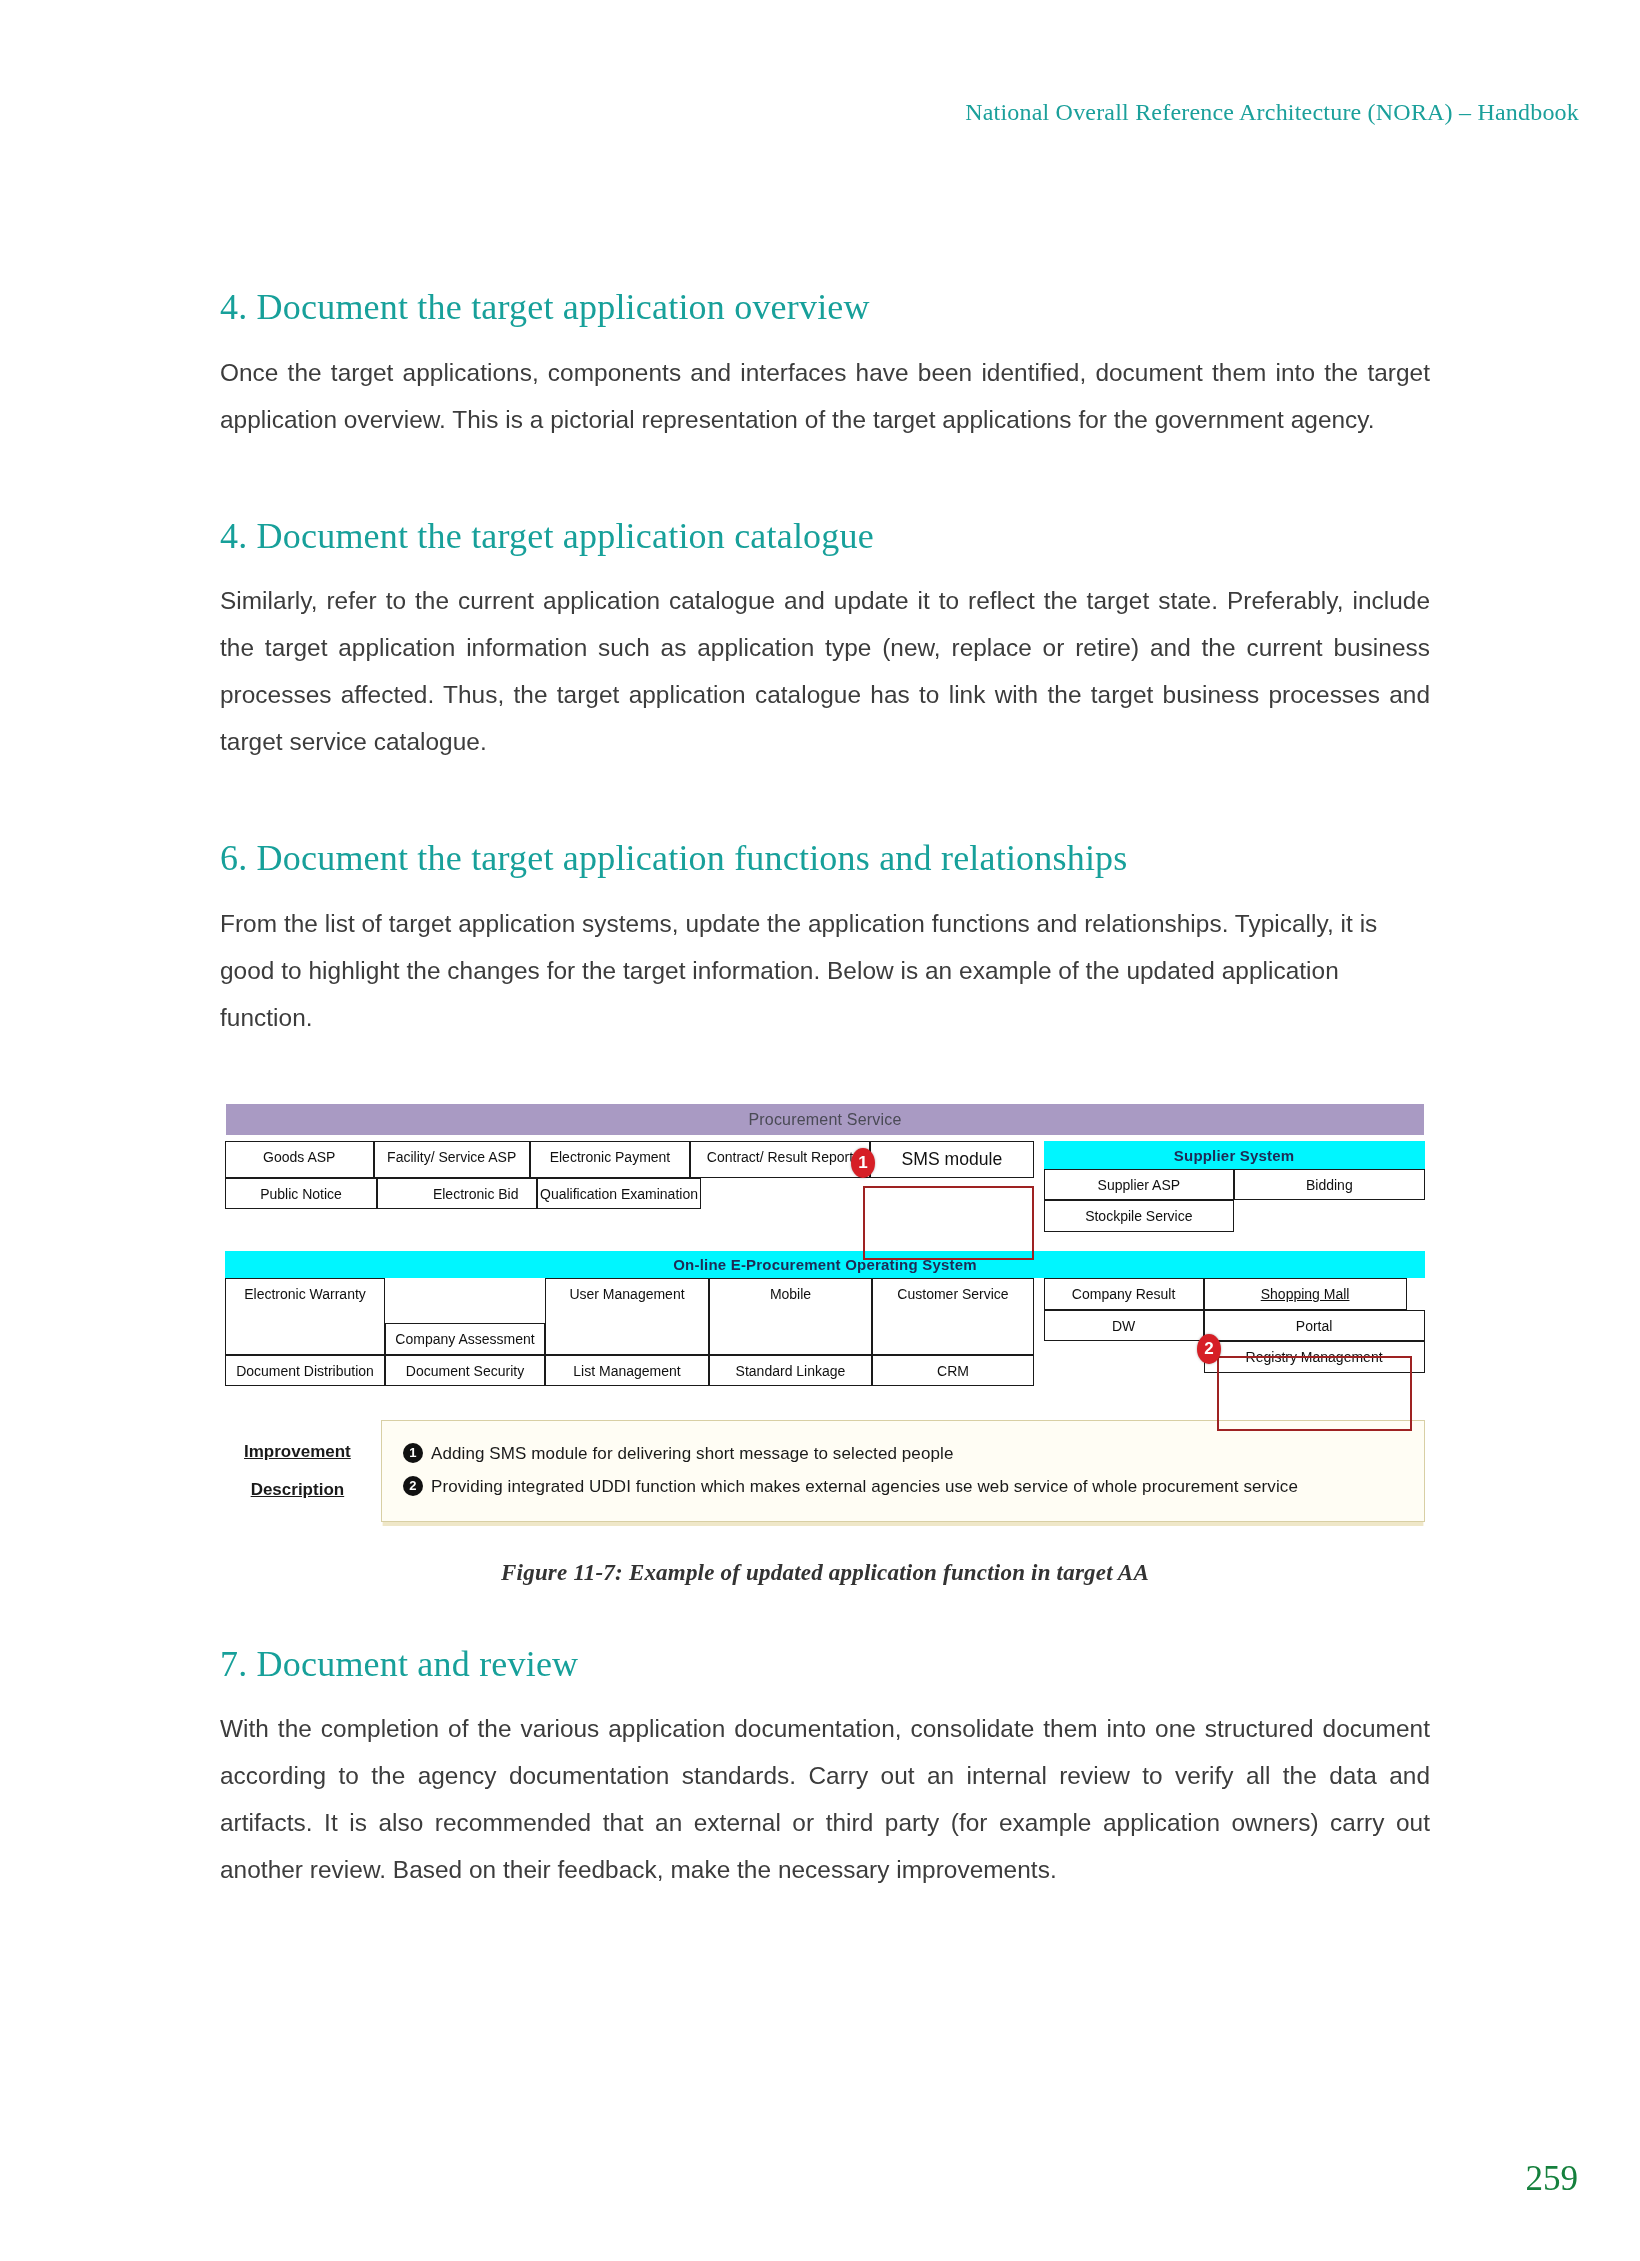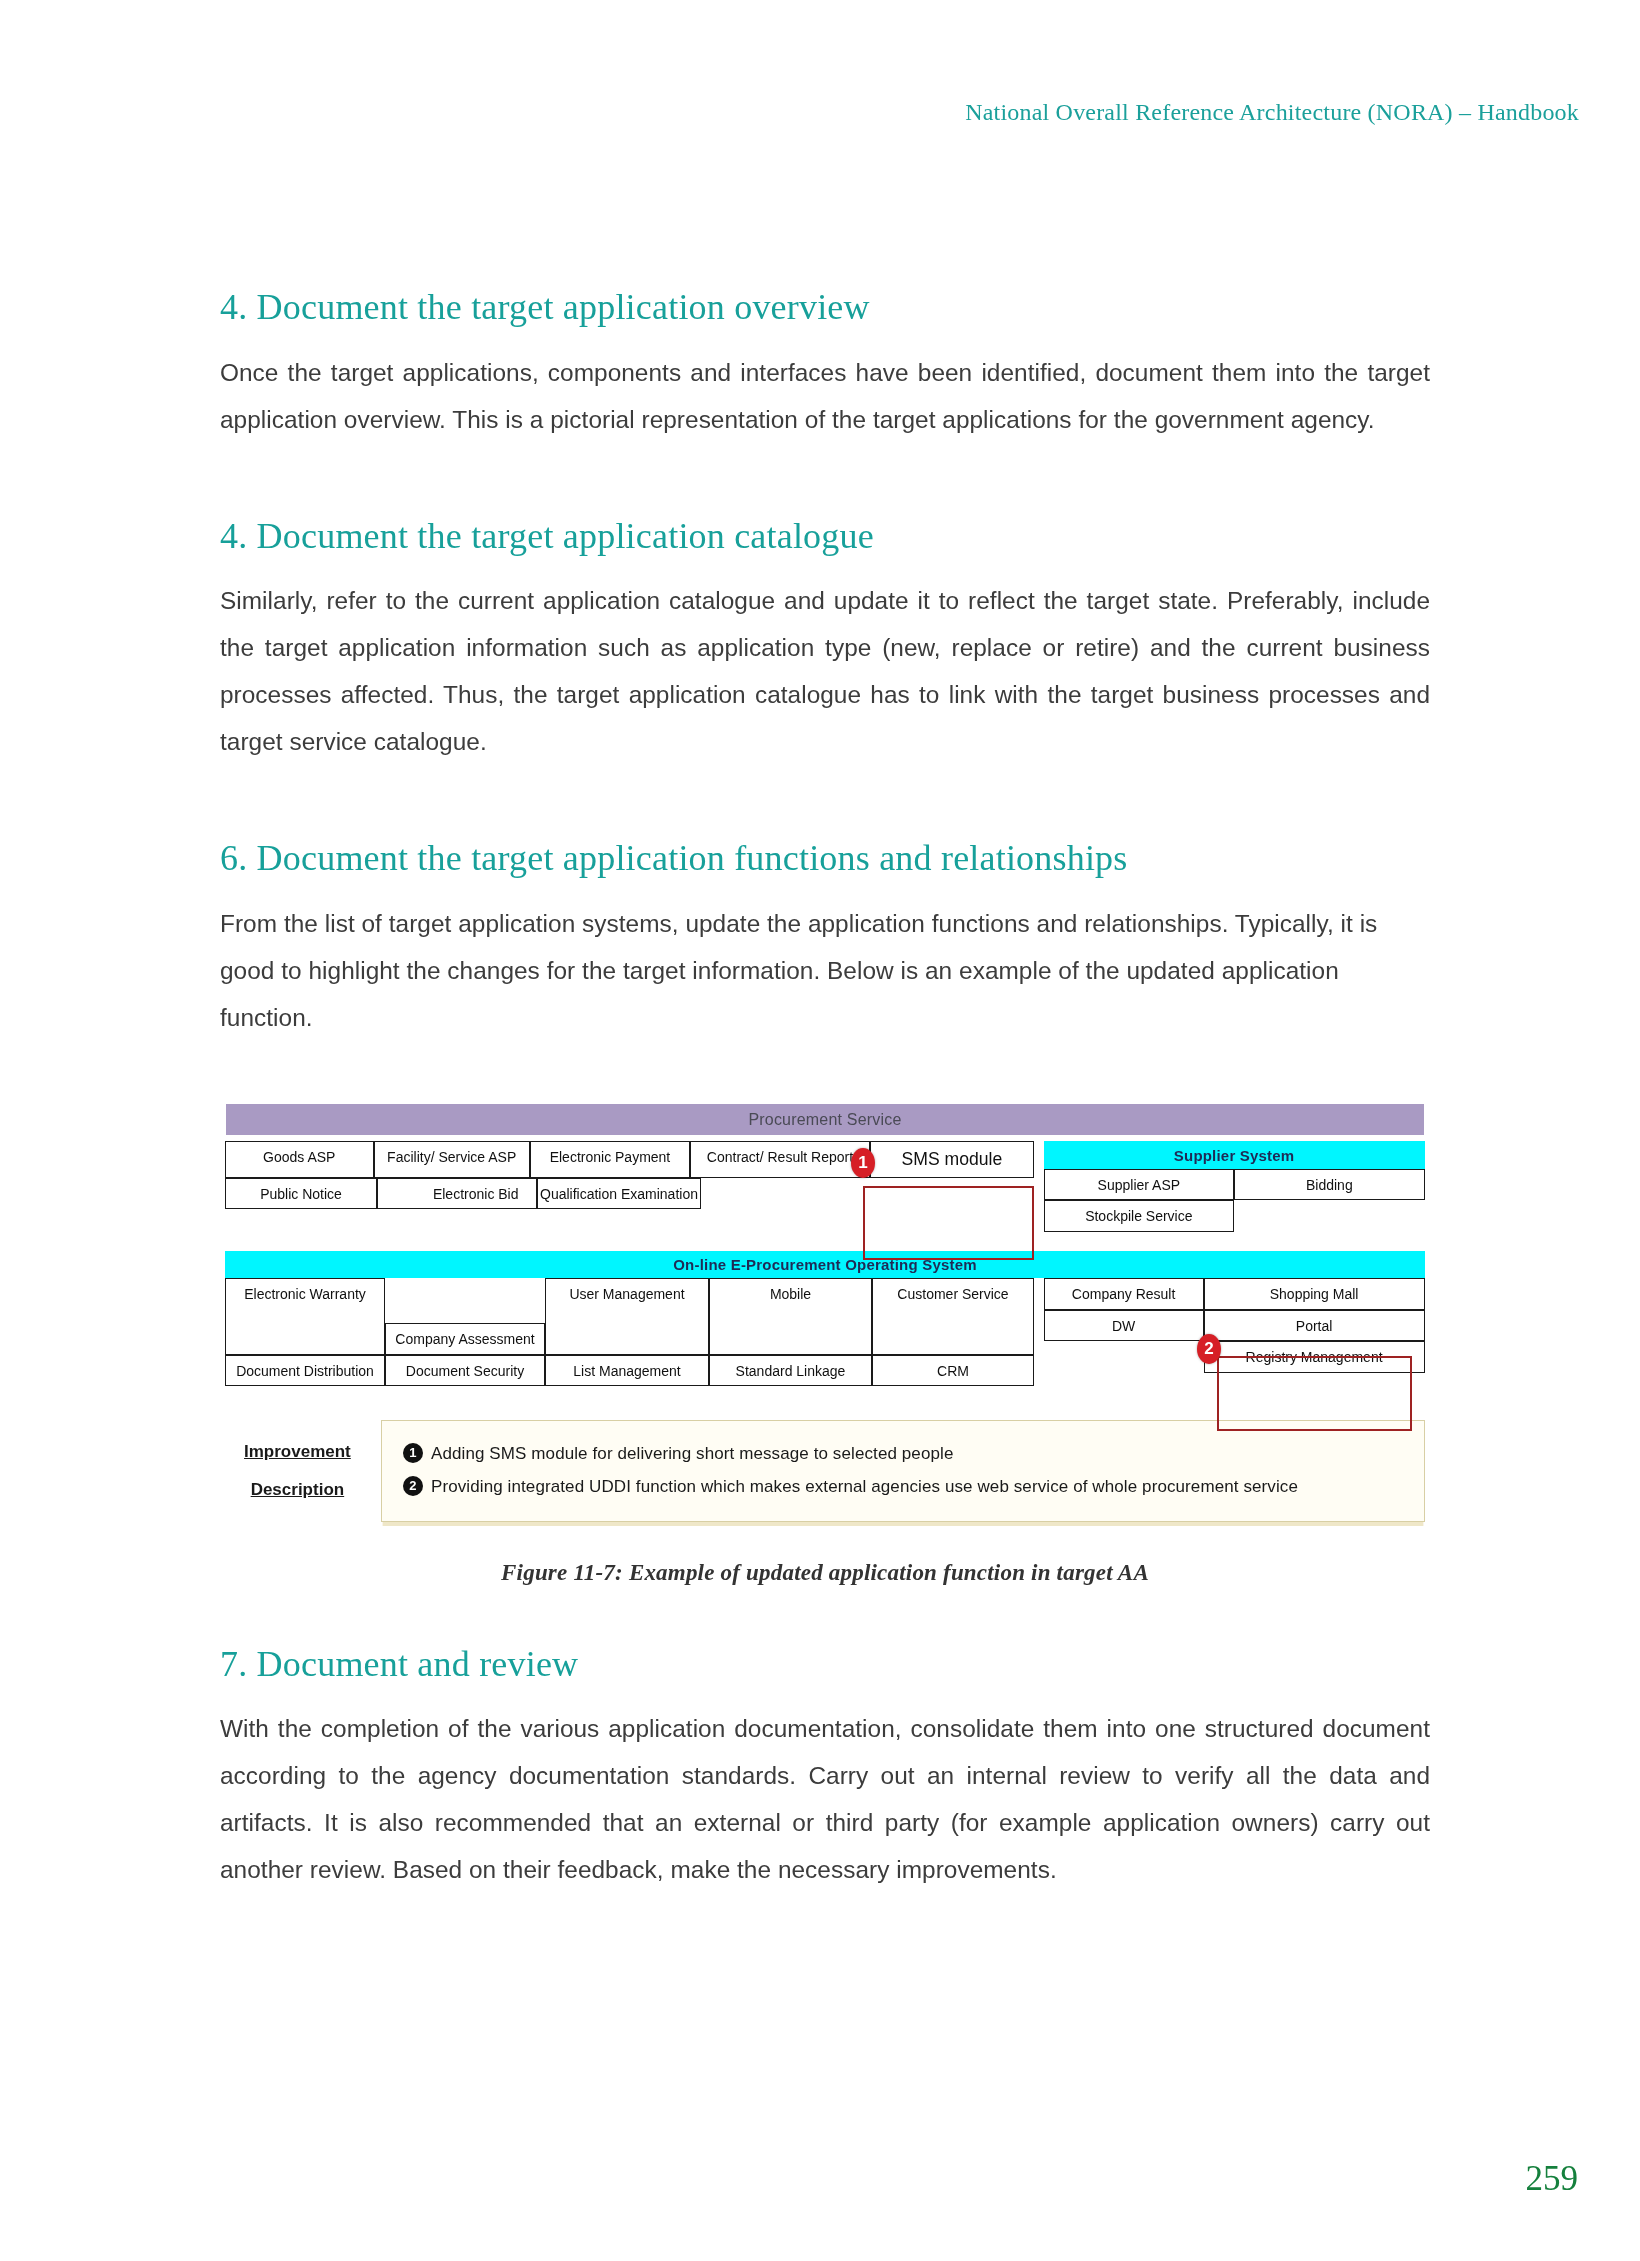--- a/index.html
+++ b/index.html
@@ -294,21 +294,21 @@
                 <div class="cell" style="width:163px;">Standard Linkage</div>
                 <div class="cell" style="width:162px;">CRM</div>
               </div>
             </div>
 
             <div class="grp-gap"></div>
 
             <div class="group" style="width:381px;">
               <div class="cells">
                 <div class="cell" style="width:160px;">Company Result</div>
-                <div class="cell" style="width:221px;">Shopping Mall</div>
+                <div class="cell" style="width:203px;text-decoration:underline;">Shopping Mall</div>
               </div>
               <div class="cells">
                 <div class="cell" style="width:160px;">DW</div>
                 <div class="cell" style="width:221px;">Portal</div>
               </div>
               <div class="cells">
                 <div class="cell invisible" style="width:160px;"></div>
                 <div class="cell" style="width:221px;">Registry Management</div>
               </div>
             </div>

